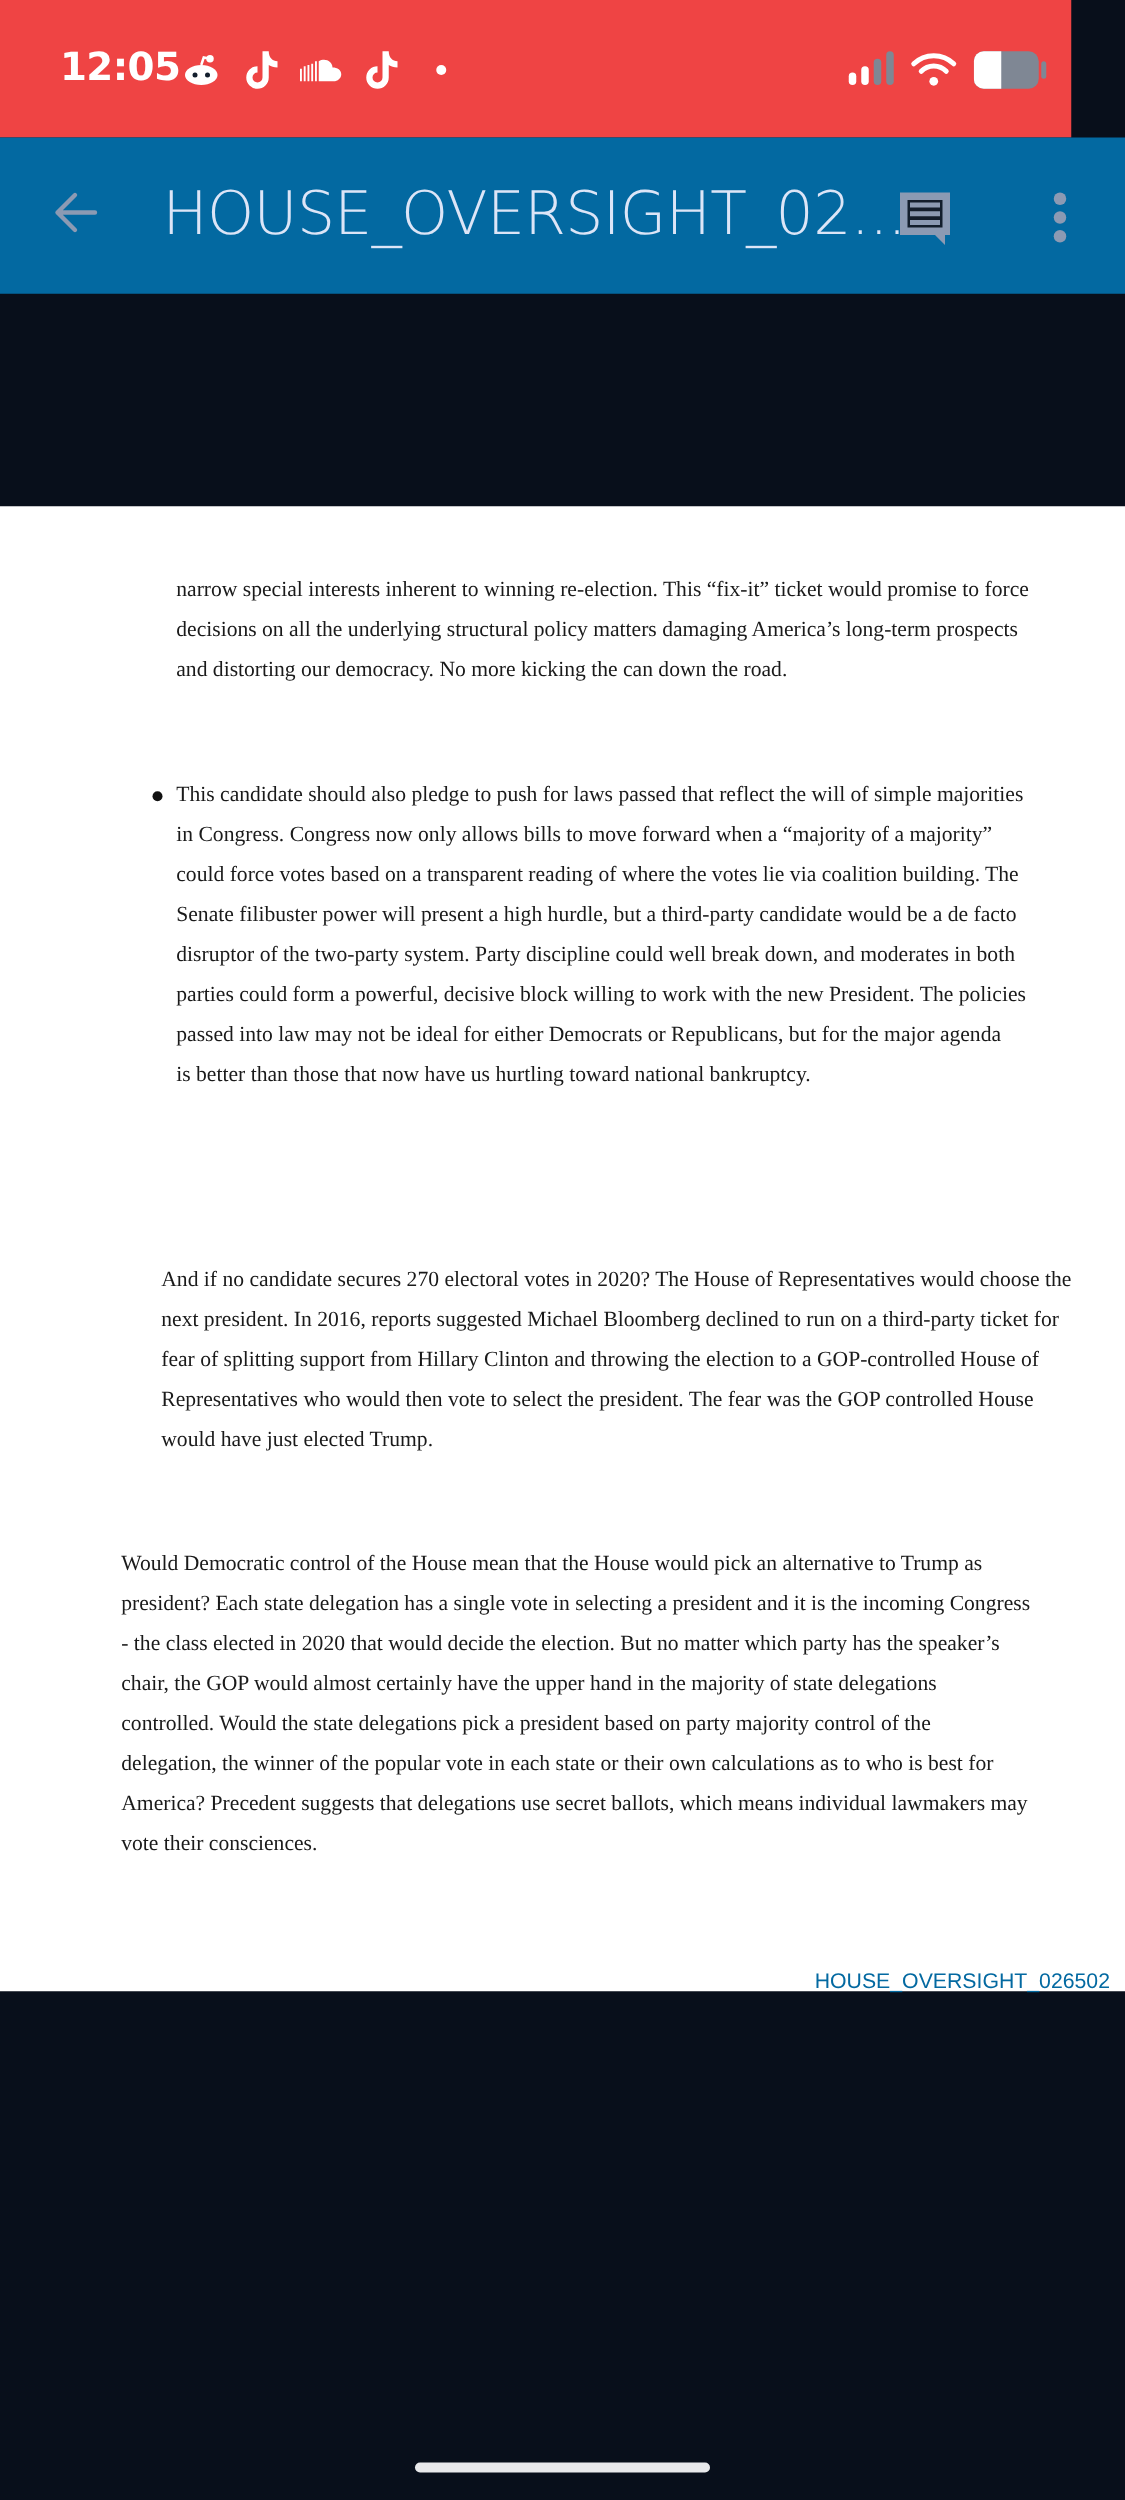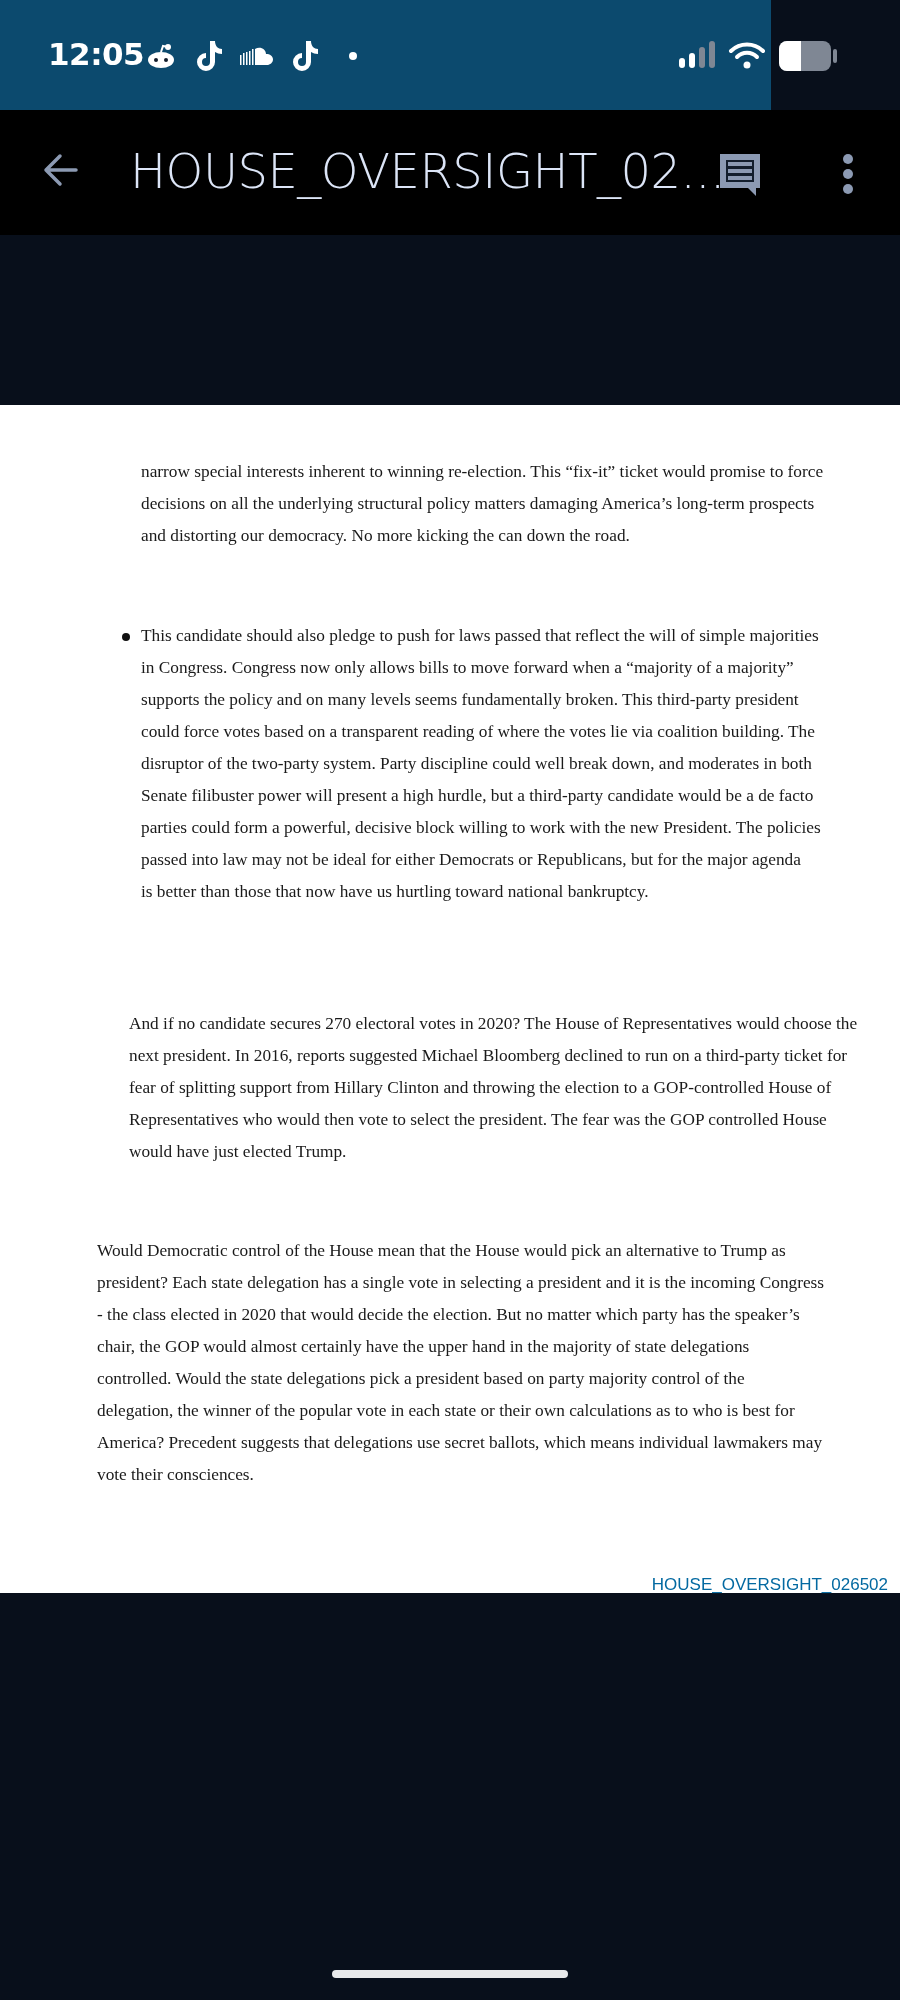--- a/index.html
+++ b/index.html
@@ -1,21 +1,21 @@
 <!DOCTYPE html>
 <html><head>
   <meta charset="utf-8">
   <style>
     html, body { margin: 0; padding: 0; }
     body { width: 900px; height: 2000px; background: #080f1b; position: relative; overflow: hidden; font-family: "Liberation Sans", sans-serif; }
-    .status-bar { position: absolute; left: 0; top: 0; width: 771px; height: 110px; background: #0c4a6e; color: #fff; }
+    .status-bar { position: absolute; left: 0; top: 0; width: 857px; height: 110px; background: #ef4444; color: #fff; }
     .clock { position: absolute; left: 48px; top: 36px; font-size: 31px; font-weight: 600; letter-spacing: -0.5px; font-family: "DejaVu Sans", sans-serif; }
     .notif { position: absolute; top: 40px; height: 32px; display: flex; align-items: center; }
     .sys { position: absolute; top: 40px; display: flex; align-items: center; }
-    .app-bar { position: absolute; left: 0; top: 110px; width: 900px; height: 125px; background: #000000; }
+    .app-bar { position: absolute; left: 0; top: 110px; width: 900px; height: 125px; background: #0369a1; }
     .back { position: absolute; left: 38px; top: 38px; width: 44px; height: 44px; }
     .title { position: absolute; left: 130px; top: 33px; font-size: 48px; color: #dce5f7; font-family: "DejaVu Sans", sans-serif; font-weight: 300; letter-spacing: -0.5px; white-space: nowrap; }
     .comments { position: absolute; left: 716px; top: 40px; width: 48px; height: 48px; }
     .more { position: absolute; left: 836px; top: 40px; width: 24px; height: 48px; }
     .page { position: absolute; left: 0; top: 405px; width: 900px; height: 1188px; background: #ffffff; }
     .p { position: absolute; font-family: "Liberation Serif", serif; font-size: 17.3px; line-height: 32px; color: #1a1a1a; }
     .p .line { display: block; white-space: nowrap; }
     .bullet { position: absolute; left: 122px; width: 8px; height: 8px; border-radius: 50%; background: #111; }
     .footer-id { position: absolute; right: 12px; top: 1170px; font-family: "Liberation Sans", sans-serif; font-size: 17px; color: #0369a1; }
     .home-ind { position: absolute; left: 332px; top: 1970px; width: 236px; height: 8px; border-radius: 4px; background: #e8e9eb; }
@@ -114,24 +114,23 @@
   <div class="p" style="left:141px; top:51px;">
     <span class="line">narrow special interests inherent to winning re-election. This “fix-it” ticket would promise to force</span>
     <span class="line">decisions on all the underlying structural policy matters damaging America’s long-term prospects</span>
     <span class="line">and distorting our democracy.  No more kicking the can down the road.</span>
   </div>
 
   <div class="bullet" style="top:228px;"></div>
   <div class="p" style="left:141px; top:215px;">
     <span class="line">This candidate should also pledge to push for laws passed that reflect the will of simple majorities</span>
     <span class="line">in Congress. Congress now only allows bills to move forward when a “majority of a majority”</span>
-    <span class="line">supports the policy and on many levels seems fundamentally broken. This third-party president</span>
     <span class="line">could force votes based on a transparent reading of where the votes lie via coalition building. The</span>
+    <span class="line">Senate filibuster power will present a high hurdle, but a third-party candidate would be a de facto</span>
     <span class="line">disruptor of the two-party system. Party discipline could well break down, and moderates in both</span>
-    <span class="line">Senate filibuster power will present a high hurdle, but a third-party candidate would be a de facto</span>
     <span class="line">parties could form a powerful, decisive block willing to work with the new President. The policies</span>
     <span class="line">passed into law may not be ideal for either Democrats or Republicans, but for the major agenda</span>
     <span class="line">is better than those that now have us hurtling toward national bankruptcy.</span>
   </div>
 
   <div class="p" style="left:97px; top:603px;margin-left:32px;">
     <span class="line">And if no candidate secures 270 electoral votes in 2020? The House of Representatives would choose the</span>
     <span class="line">next president. In 2016, reports suggested Michael Bloomberg declined to run on a third-party ticket for</span>
     <span class="line">fear of splitting support from Hillary Clinton and throwing the election to a GOP-controlled House of</span>
     <span class="line">Representatives who would then vote to select the president. The fear was the GOP controlled House</span>

